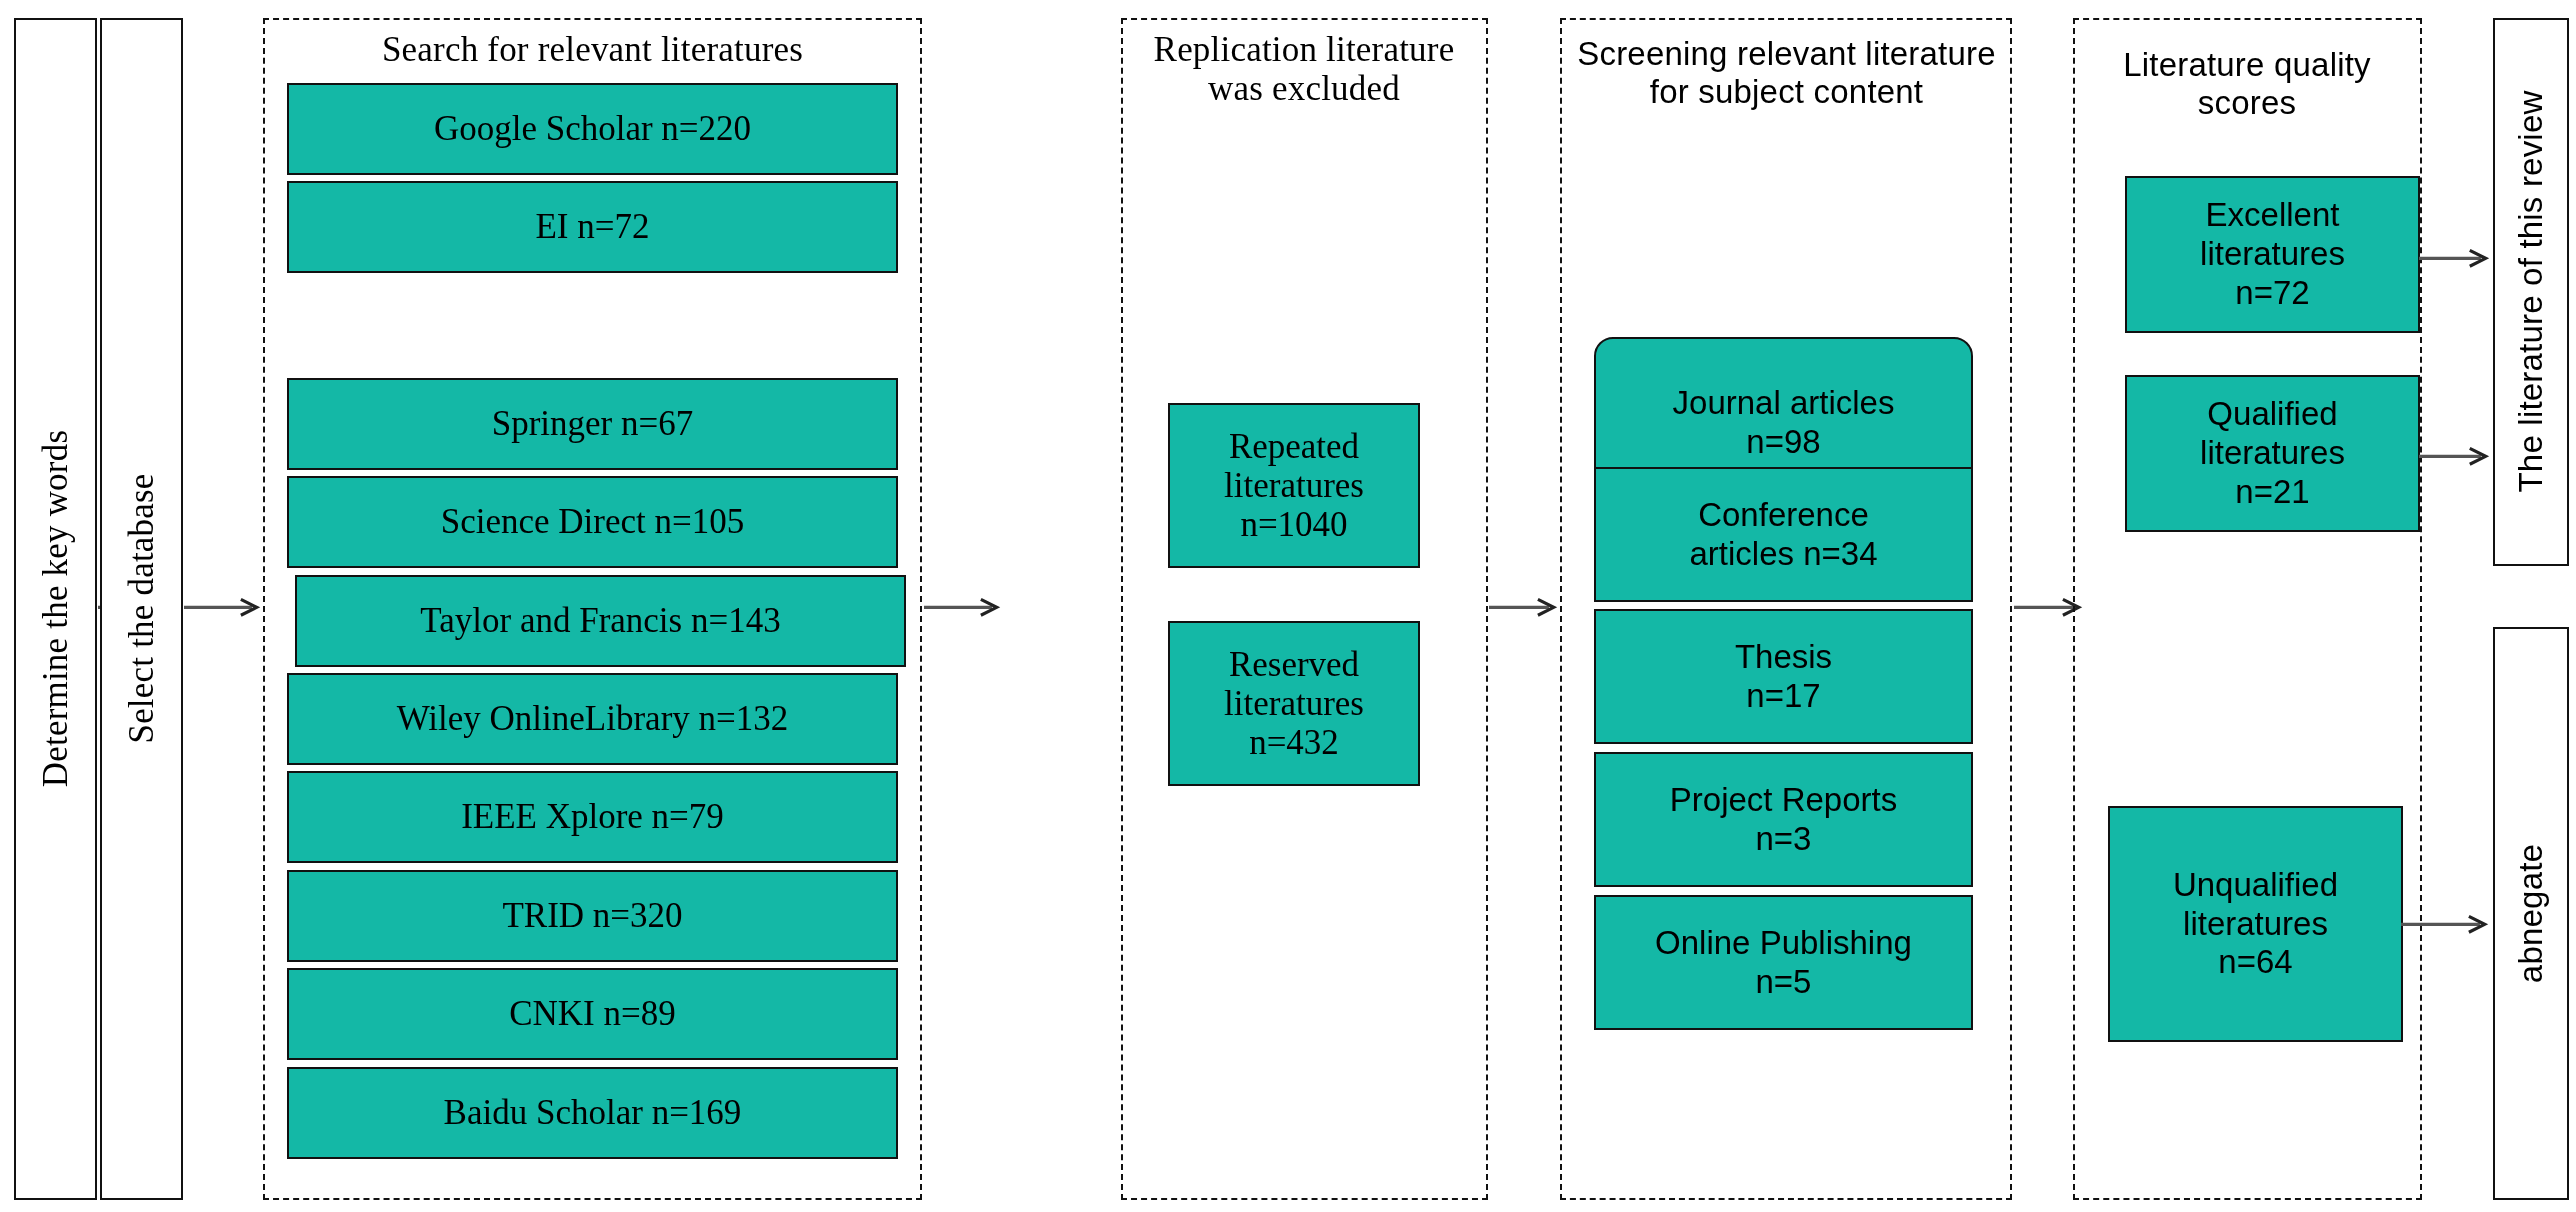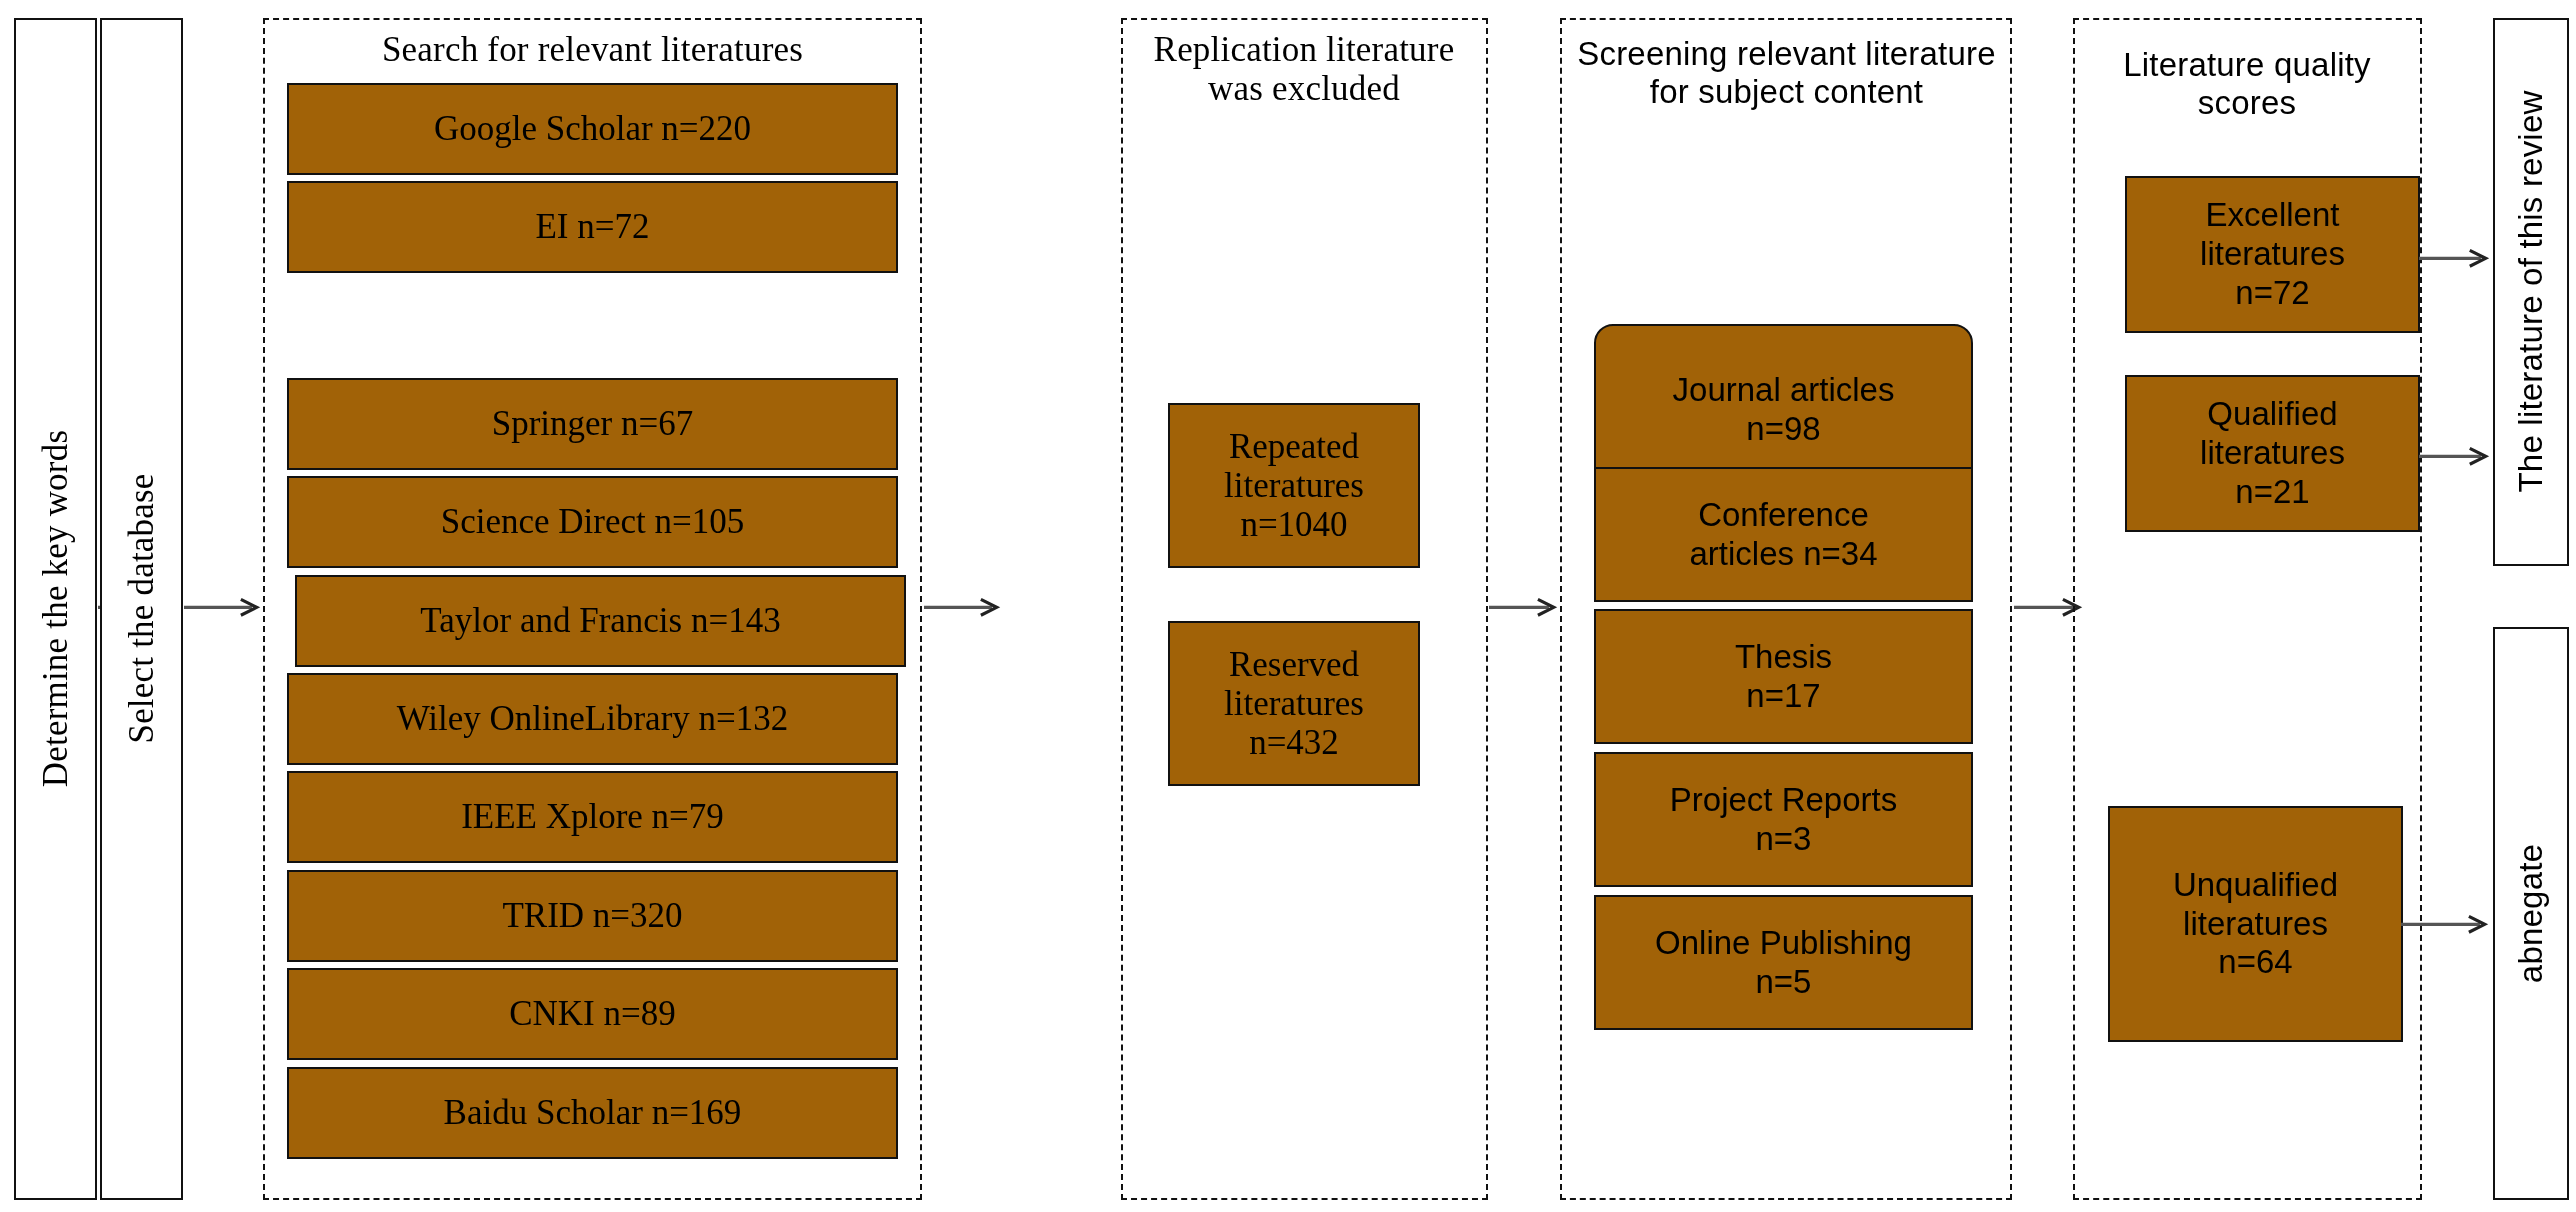--- a/index.html
+++ b/index.html
@@ -61,21 +61,21 @@
     font-family: "Liberation Sans", sans-serif;
     font-size: 33px;
     line-height: 1.16;
   }
 
   
   .item-box {
     position: absolute;
     box-sizing: border-box;
     border: 2.4px solid #111;
-    background: #a16207;
+    background: #14b8a6;
     display: flex;
     align-items: center;
     justify-content: center;
     text-align: center;
     font-size: 35px;
     line-height: 1.12;
     white-space: pre-line;
     padding: 0 4.8px;
   }
   .item-box.sans {
@@ -161,21 +161,21 @@
     </svg>
   </div>
 
   <div class="dashed-group" style="left:1560px; top:17.5px; width:452px; height:1182px;"></div>
 
   <div class="group-title sans" style="left:1570px; top:35px; width:433px;">Screening
 relevant
 literature for
 subject content</div>
 
-  <div class="item-box sans" style="left:1594px; top:324px; width:379px; height:171px;border-radius:19px;">Journal articles
+  <div class="item-box sans" style="left:1594px; top:337px; width:379px; height:171px;border-radius:19px;">Journal articles
 n=98</div>
   <div class="item-box sans" style="left:1594px; top:467px; width:379px; height:135px;">Conference
 articles n=34</div>
   <div class="item-box sans" style="left:1594px; top:609px; width:379px; height:135px;">Thesis
 n=17</div>
   <div class="item-box sans" style="left:1594px; top:752px; width:379px; height:135px;">Project Reports
 n=3</div>
   <div class="item-box sans" style="left:1594px; top:895px; width:379px; height:135px;">Online Publishing
 n=5</div>
 

